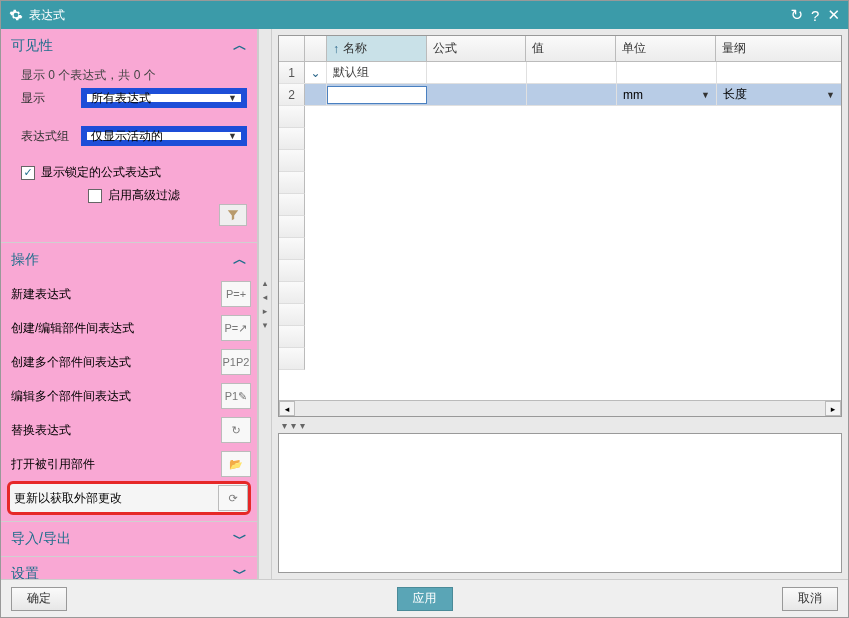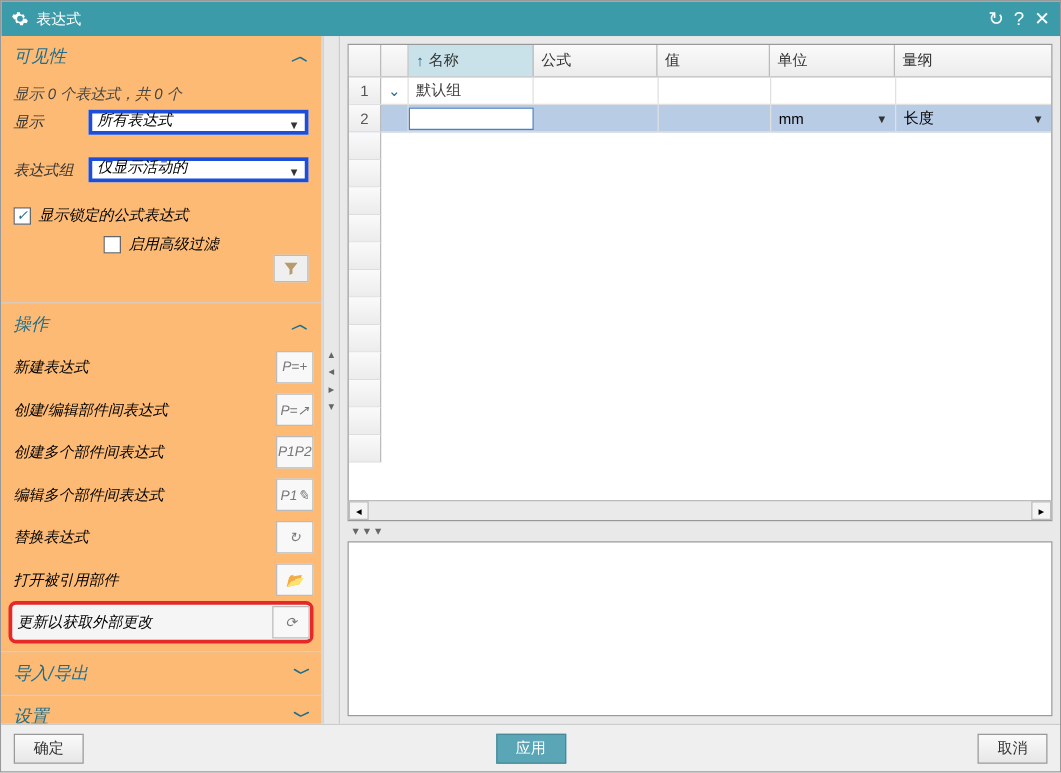--- a/index.html
+++ b/index.html
@@ -24,58 +24,57 @@
   .titlebar .gear { margin-right: 6px; }
   .titlebar .spacer { flex: 1; }
   .titlebar .ctrl { margin-left: 8px; cursor: pointer; font-size: 15px; }
   .main {
     flex: 1;
     display: flex;
     min-height: 0;
   }
   .sidebar {
     width: 257px;
-    background: #fdba74;
+    background: #f9a8d4;
     overflow-y: auto;
     border-right: 1px solid #ccc;
-    font-style: italic;
   }
   .section {
     border-bottom: 1px solid #d0d0d0;
   }
   .section-header {
     display: flex;
     align-items: center;
     justify-content: space-between;
     padding: 8px 10px;
     color: #1f6e8c;
     font-size: 14px;
     cursor: pointer;
   }
   .section-header .chev {
     color: #1f6e8c;
     font-weight: bold;
     font-size: 14px;
   }
   .section-body {
-    padding: 4px 10px 10px 10px;
+    padding: 4px 10px 10px 20px;
   }
   .row {
     display: flex;
     align-items: center;
     margin-bottom: 18px;
   }
   .row label { width: 60px; color: #333; }
   .combo {
     flex: 1;
-    border: 3px solid #1d4ed8;
+    border: 6px solid #1d4ed8;
     background: #fff;
     height: 20px;
     display: flex;
-    align-items: flex-end;
+    align-items: center;
     justify-content: space-between;
     padding: 0 4px;
     font-size: 12px;
   }
   .combo .tri { font-size: 9px; color: #333; }
   .chkrow {
     display: flex;
     align-items: center;
     margin-bottom: 6px;
   }

